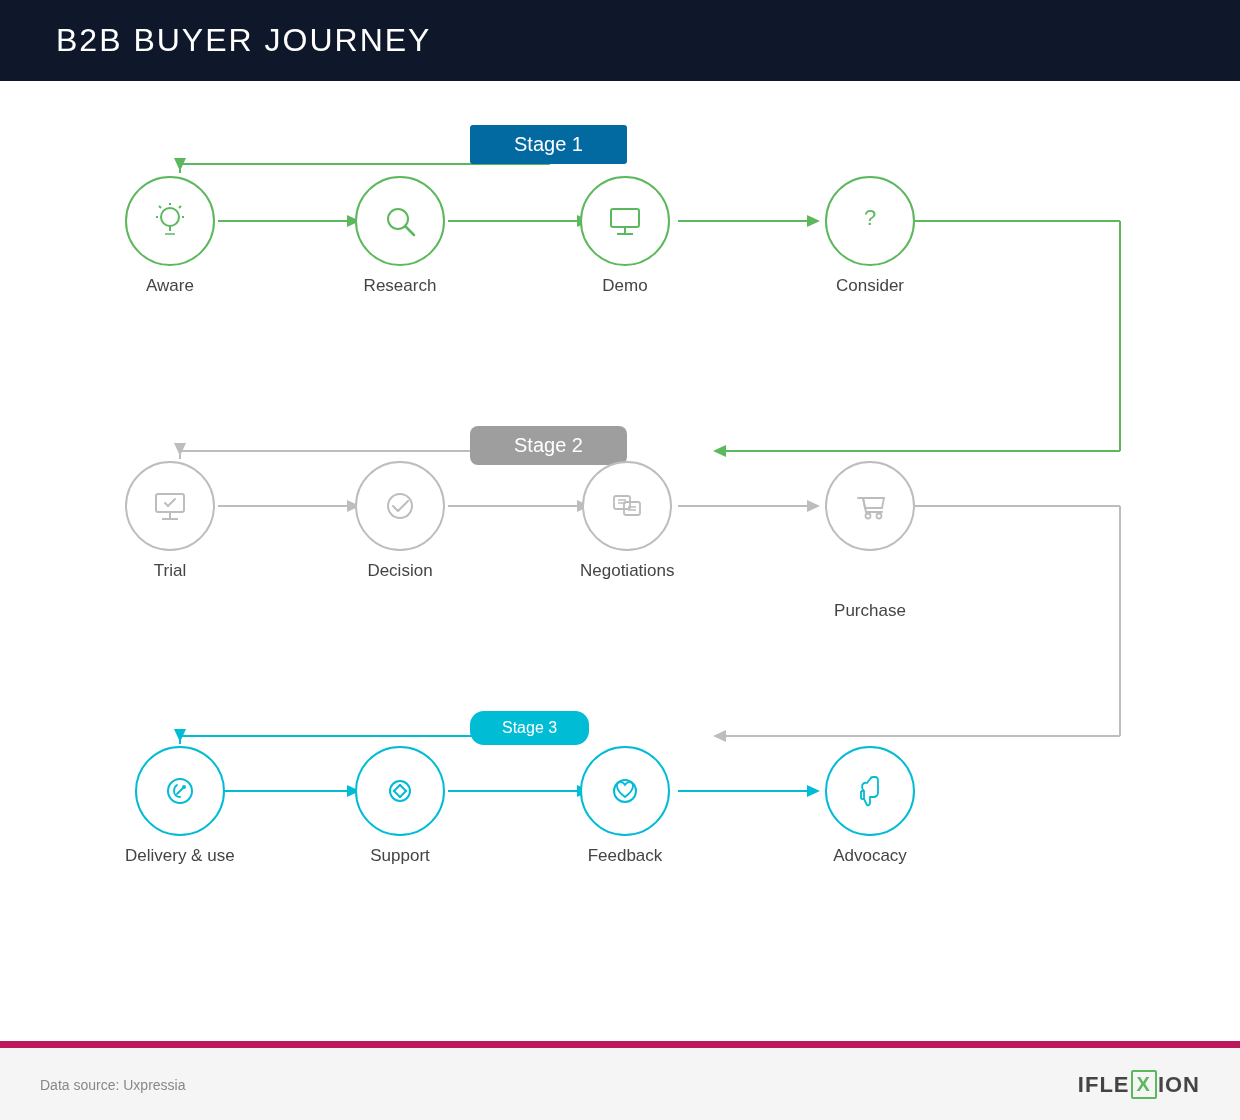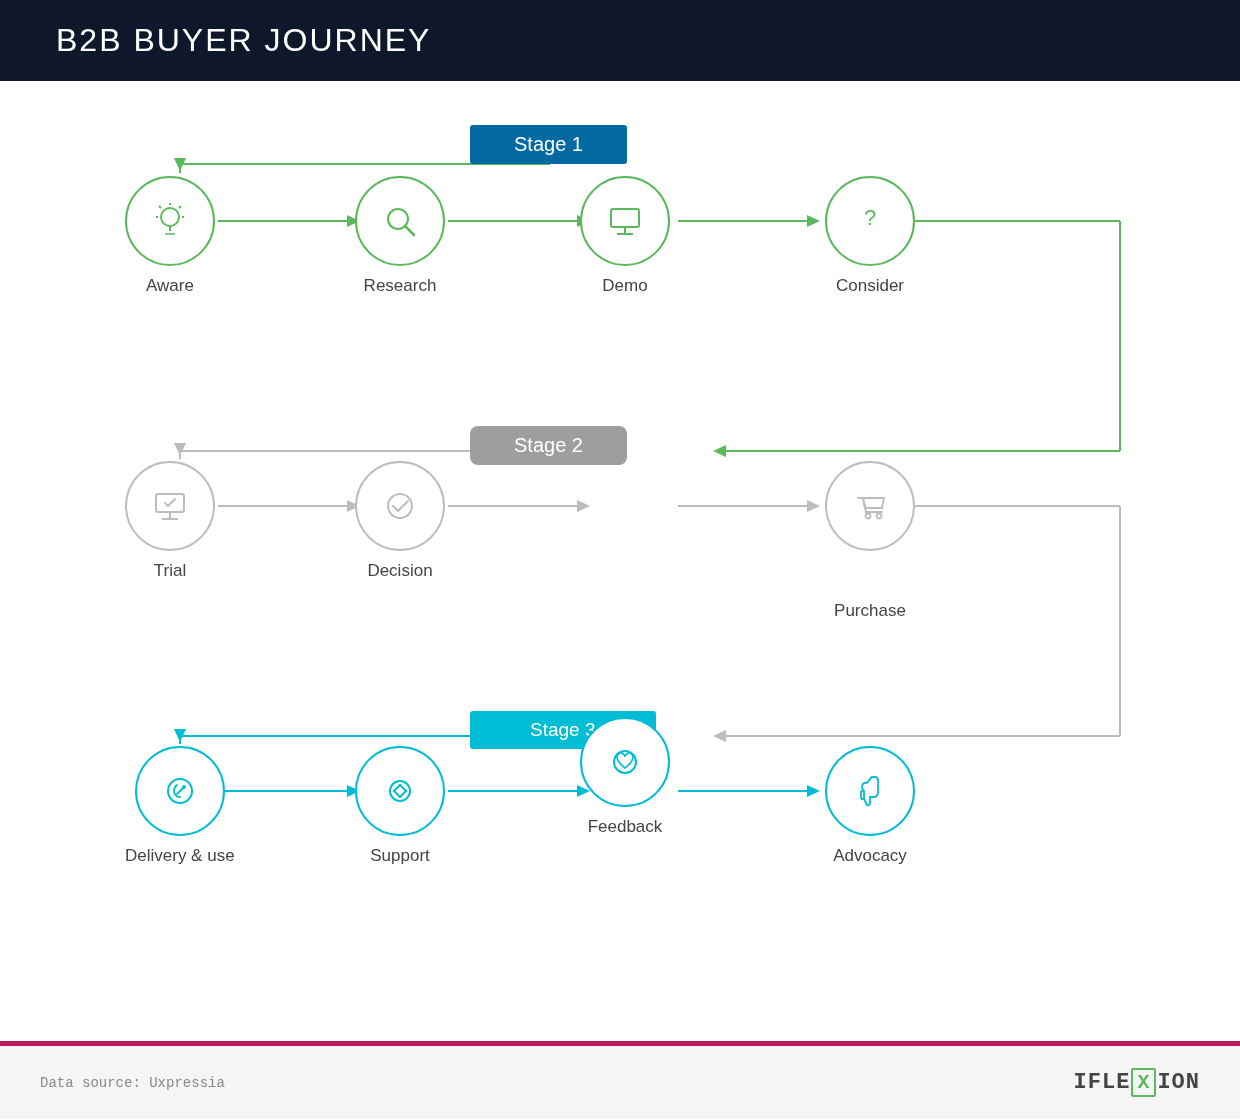--- a/index.html
+++ b/index.html
@@ -121,22 +121,21 @@
       height: 100%;
       pointer-events: none;
     }
 
     .footer {
       background: #f5f5f5;
       padding: 22px 40px;
       display: flex;
       align-items: center;
       justify-content: space-between;
-      border-top: 5px solid #be185d;
-      font-family: Liberation Mono, monospace;
+      border-top: 7px solid #be185d;
     }
     .footer-source {
       font-size: 14px;
       color: #888;
     }
     .footer-logo {
       font-size: 22px;
       font-weight: 700;
       color: #444;
       letter-spacing: 1px;
@@ -214,21 +213,21 @@
 
       <line x1="110" y1="615" x2="110" y2="623" stroke="#00bcd4" stroke-width="2"></line>
       <line x1="110" y1="615" x2="480" y2="615" stroke="#00bcd4" stroke-width="2"></line>
       <polygon points="104,608 110,621 116,608" fill="#00bcd4"></polygon>
     </svg>
 
     <div class="stage1-label" style="position:absolute; top:4px; left:400px; background:#0369a1; color:#fff; padding:8px 44px; font-size:20px; font-weight:500; border-radius:3px;">Stage 1</div>
 
     <div class="stage2-label" style="position:absolute; top:305px; left:400px; background:#9e9e9e; color:#fff; padding:8px 44px; font-size:20px; font-weight:500; border-radius:8px;">Stage 2</div>
 
-    <div class="stage3-label" style="position:absolute; top:590px; left:400px; background:#00bcd4; color:#fff; padding:8px 60px; font-size:19px; font-weight:500; border-radius:3px;">Stage 3</div>
+    <div class="stage3-label" style="position:absolute; top:590px; left:400px; background:#00bcd4; color:#fff; padding:8px 32px; font-size:16px; font-weight:500; border-radius:14px;">Stage 3</div>
 
     <div class="node" style="left:55px; top:55px;">
       <div class="circle-wrap c-green">
         <svg class="icon-svg" viewBox="0 0 44 44" fill="none">
           <circle cx="22" cy="18" r="9" stroke="#5cb85c" stroke-width="2" fill="none"></circle>
           <line x1="22" y1="27" x2="22" y2="32" stroke="#5cb85c" stroke-width="2"></line>
           <line x1="17" y1="35" x2="27" y2="35" stroke="#5cb85c" stroke-width="1.5"></line>
           <line x1="22" y1="6" x2="22" y2="4" stroke="#5cb85c" stroke-width="2"></line>
           <line x1="13" y1="9" x2="11" y2="7" stroke="#5cb85c" stroke-width="2"></line>
           <line x1="31" y1="9" x2="33" y2="7" stroke="#5cb85c" stroke-width="2"></line>
@@ -284,20 +283,33 @@
     <div class="node" style="left:285px; top:340px;">
       <div class="circle-wrap c-gray">
         <svg class="icon-svg" viewBox="0 0 44 44" fill="none">
           <circle cx="22" cy="22" r="12" stroke="#bdbdbd" stroke-width="2" fill="none"></circle>
           <polyline points="15,22 20,27 30,17" stroke="#bdbdbd" stroke-width="2" fill="none" stroke-linecap="round" stroke-linejoin="round"></polyline>
         </svg>
       </div>
       <span class="lbl">Decision</span>
     </div>
 
+    <div class="node" style="left:510px; top:340px;">
+      <div class="circle-wrap c-gray">
+        <svg class="icon-svg" viewBox="0 0 44 44" fill="none">
+          <rect x="9" y="12" width="16" height="13" rx="2" stroke="#bdbdbd" stroke-width="1.8" fill="none"></rect>
+          <rect x="19" y="18" width="16" height="13" rx="2" stroke="#bdbdbd" stroke-width="1.8" fill="none"></rect>
+          <line x1="13" y1="16" x2="21" y2="16" stroke="#bdbdbd" stroke-width="1.5"></line>
+          <line x1="13" y1="19" x2="21" y2="19" stroke="#bdbdbd" stroke-width="1.5"></line>
+          <line x1="23" y1="23" x2="31" y2="23" stroke="#bdbdbd" stroke-width="1.5"></line>
+          <line x1="23" y1="26" x2="31" y2="26" stroke="#bdbdbd" stroke-width="1.5"></line>
+        </svg>
+      </div>
+      <span class="lbl">Negotiations</span>
+    </div>
 
     <div class="node" style="left:755px; top:340px;gap:40px;">
       <div class="circle-wrap c-gray">
         <svg class="icon-svg" viewBox="0 0 44 44" fill="none">
           <path d="M10,14 L15,14 L18,28 L34,28" stroke="#bdbdbd" stroke-width="2" fill="none" stroke-linecap="round"></path>
           <path d="M15,14 L17,24 L34,24 L36,14 Z" stroke="#bdbdbd" stroke-width="1.8" fill="none"></path>
           <circle cx="20" cy="32" r="2.5" stroke="#bdbdbd" stroke-width="1.8" fill="none"></circle>
           <circle cx="31" cy="32" r="2.5" stroke="#bdbdbd" stroke-width="1.8" fill="none"></circle>
         </svg>
       </div>
@@ -322,21 +334,21 @@
           <circle cx="22" cy="22" r="10" stroke="#00bcd4" stroke-width="2" fill="none"></circle>
           <line x1="16" y1="22" x2="22" y2="16" stroke="#00bcd4" stroke-width="2" stroke-linecap="round"></line>
           <line x1="22" y1="16" x2="28" y2="22" stroke="#00bcd4" stroke-width="2" stroke-linecap="round"></line>
           <line x1="16" y1="22" x2="22" y2="28" stroke="#00bcd4" stroke-width="2" stroke-linecap="round"></line>
           <line x1="22" y1="28" x2="28" y2="22" stroke="#00bcd4" stroke-width="2" stroke-linecap="round"></line>
         </svg>
       </div>
       <span class="lbl">Support</span>
     </div>
 
-    <div class="node" style="left:510px; top:596px;">
+    <div class="node" style="left:510px; top:625px;">
       <div class="circle-wrap c-blue">
         <svg class="icon-svg" viewBox="0 0 44 44" fill="none">
           <circle cx="22" cy="22" r="11" stroke="#00bcd4" stroke-width="2" fill="none"></circle>
           <path d="M17,20 C17,18 19,16 22,16 C25,16 27,18 27,20 C27,24 22,26 22,26" stroke="#00bcd4" stroke-width="0" fill="none"></path>
 
           <path d="M22,28 C22,28 14,22 14,17 C14,14 17,12 19.5,13.5 C21,14.5 22,16 22,16 C22,16 23,14.5 24.5,13.5 C27,12 30,14 30,17 C30,22 22,28 22,28 Z" stroke="#00bcd4" stroke-width="1.8" fill="none"></path>
         </svg>
       </div>
       <span class="lbl">Feedback</span>
     </div>

